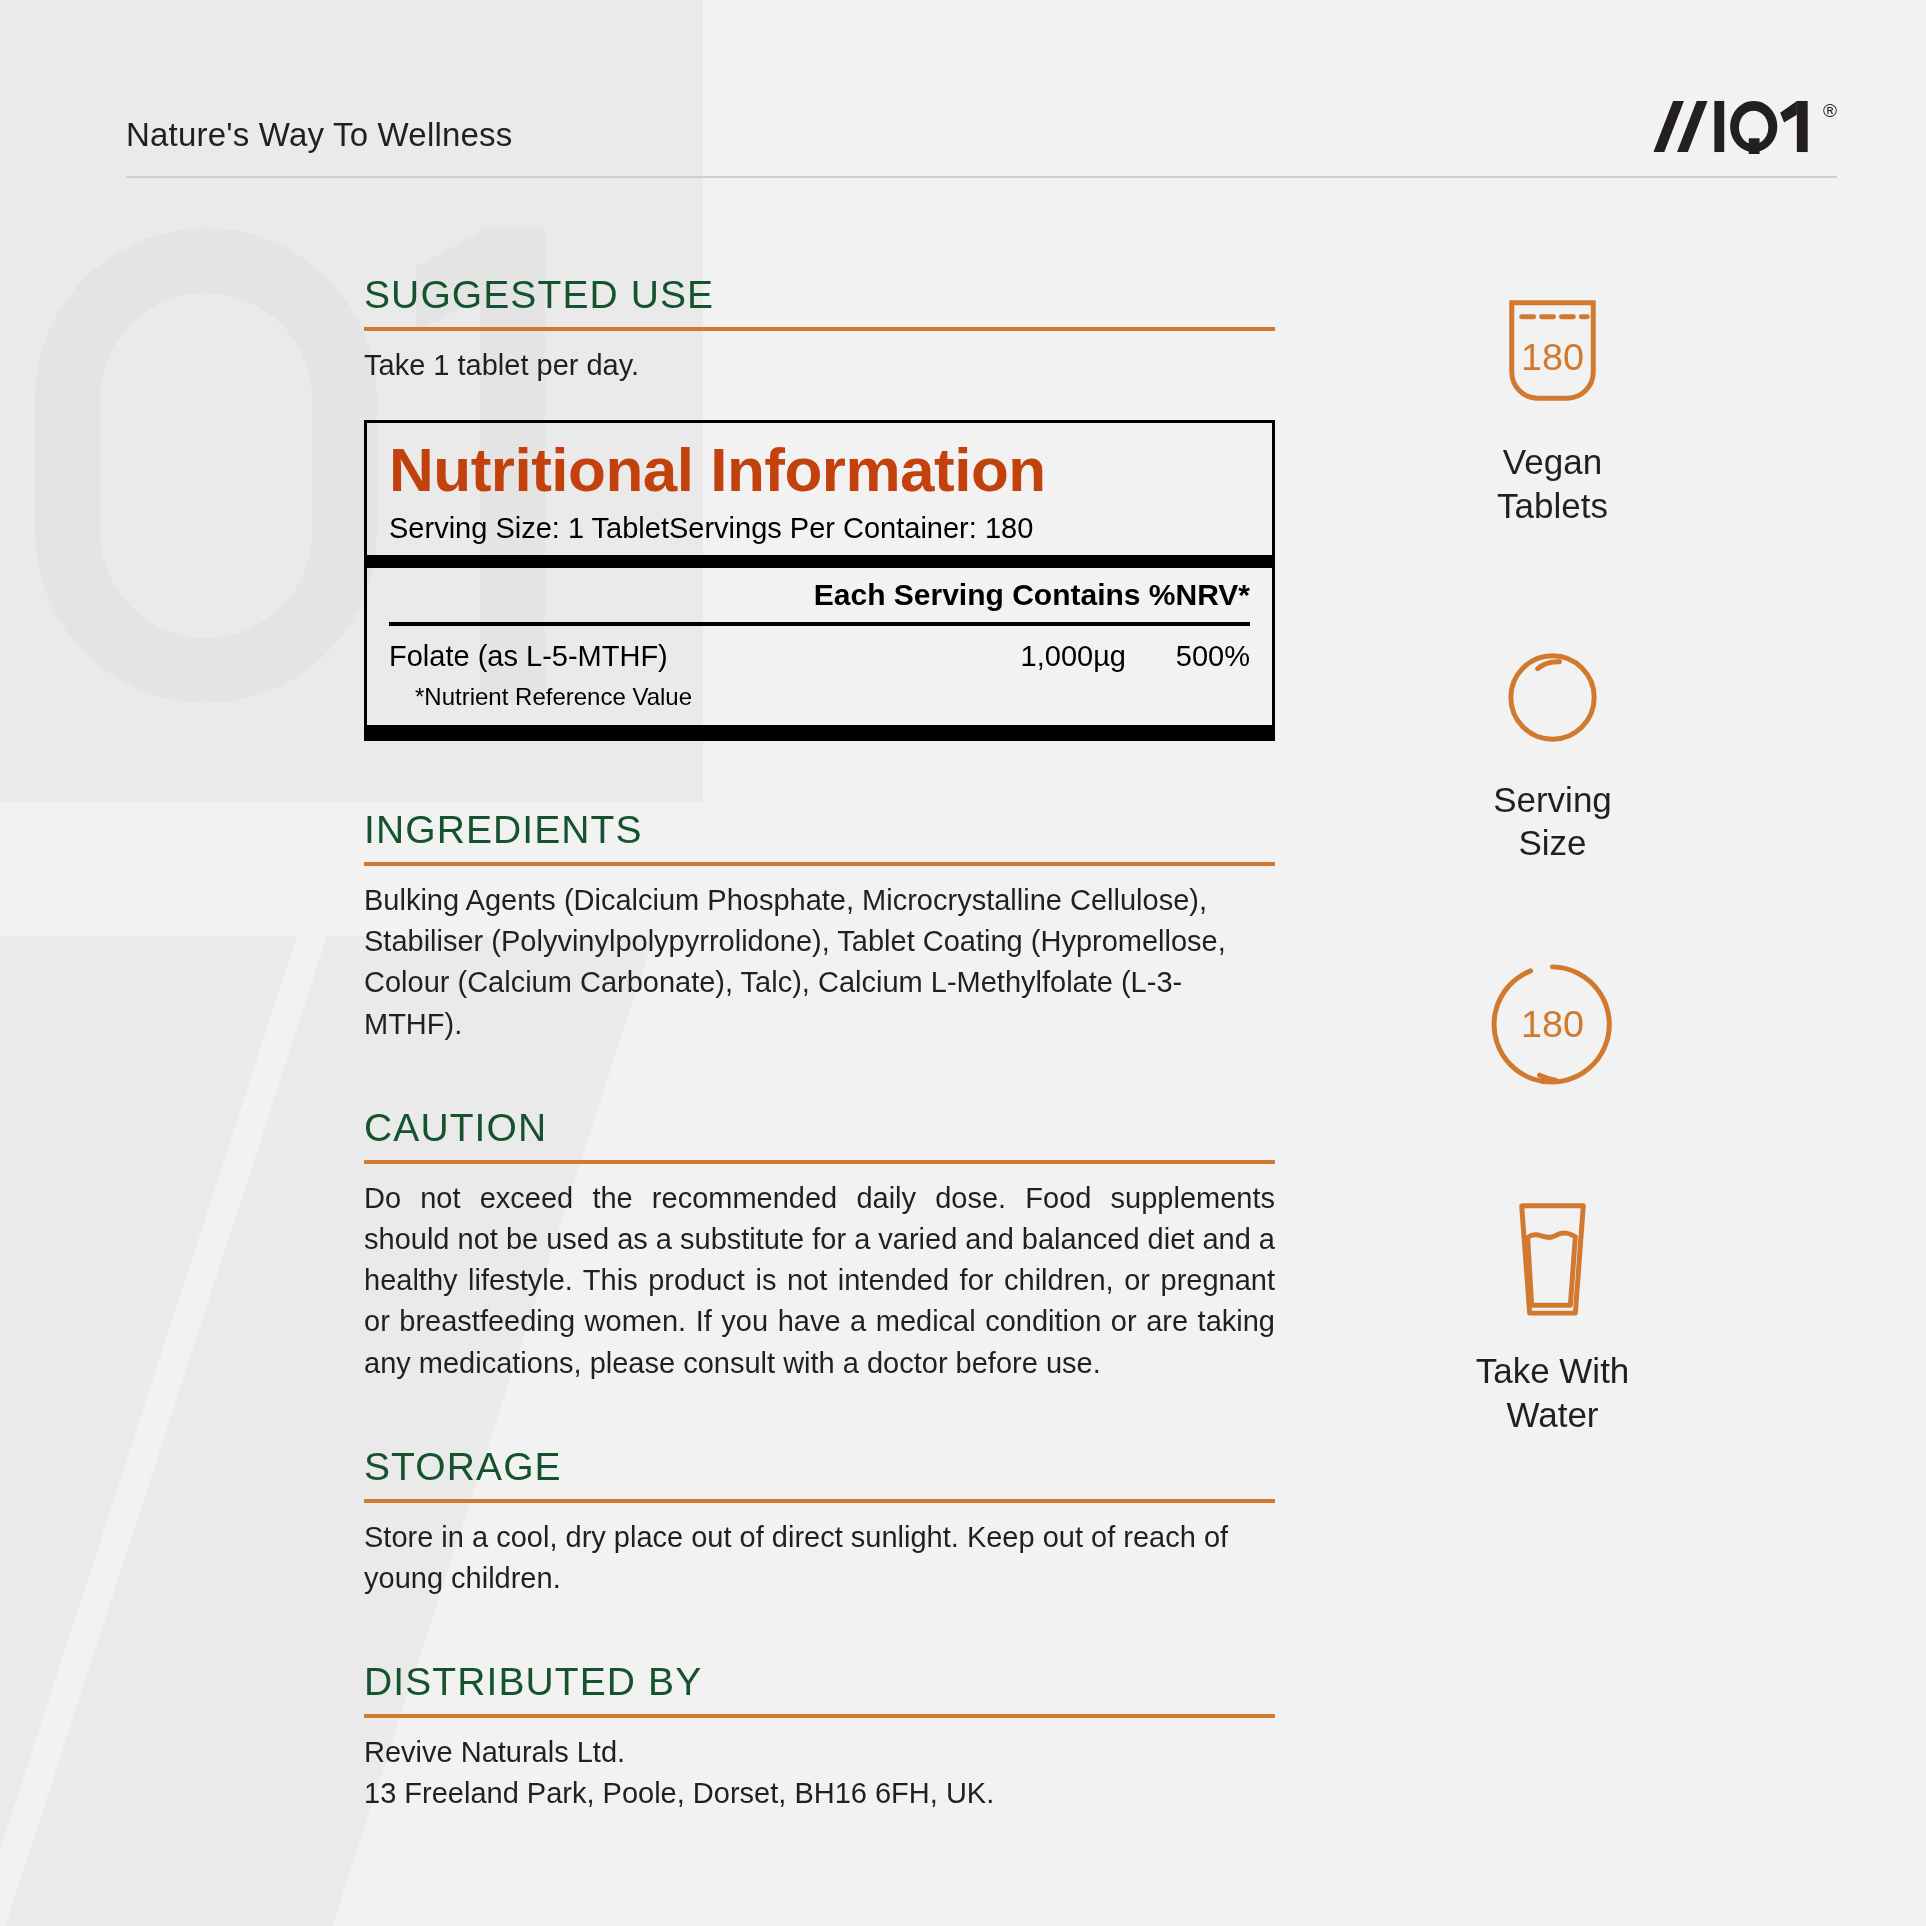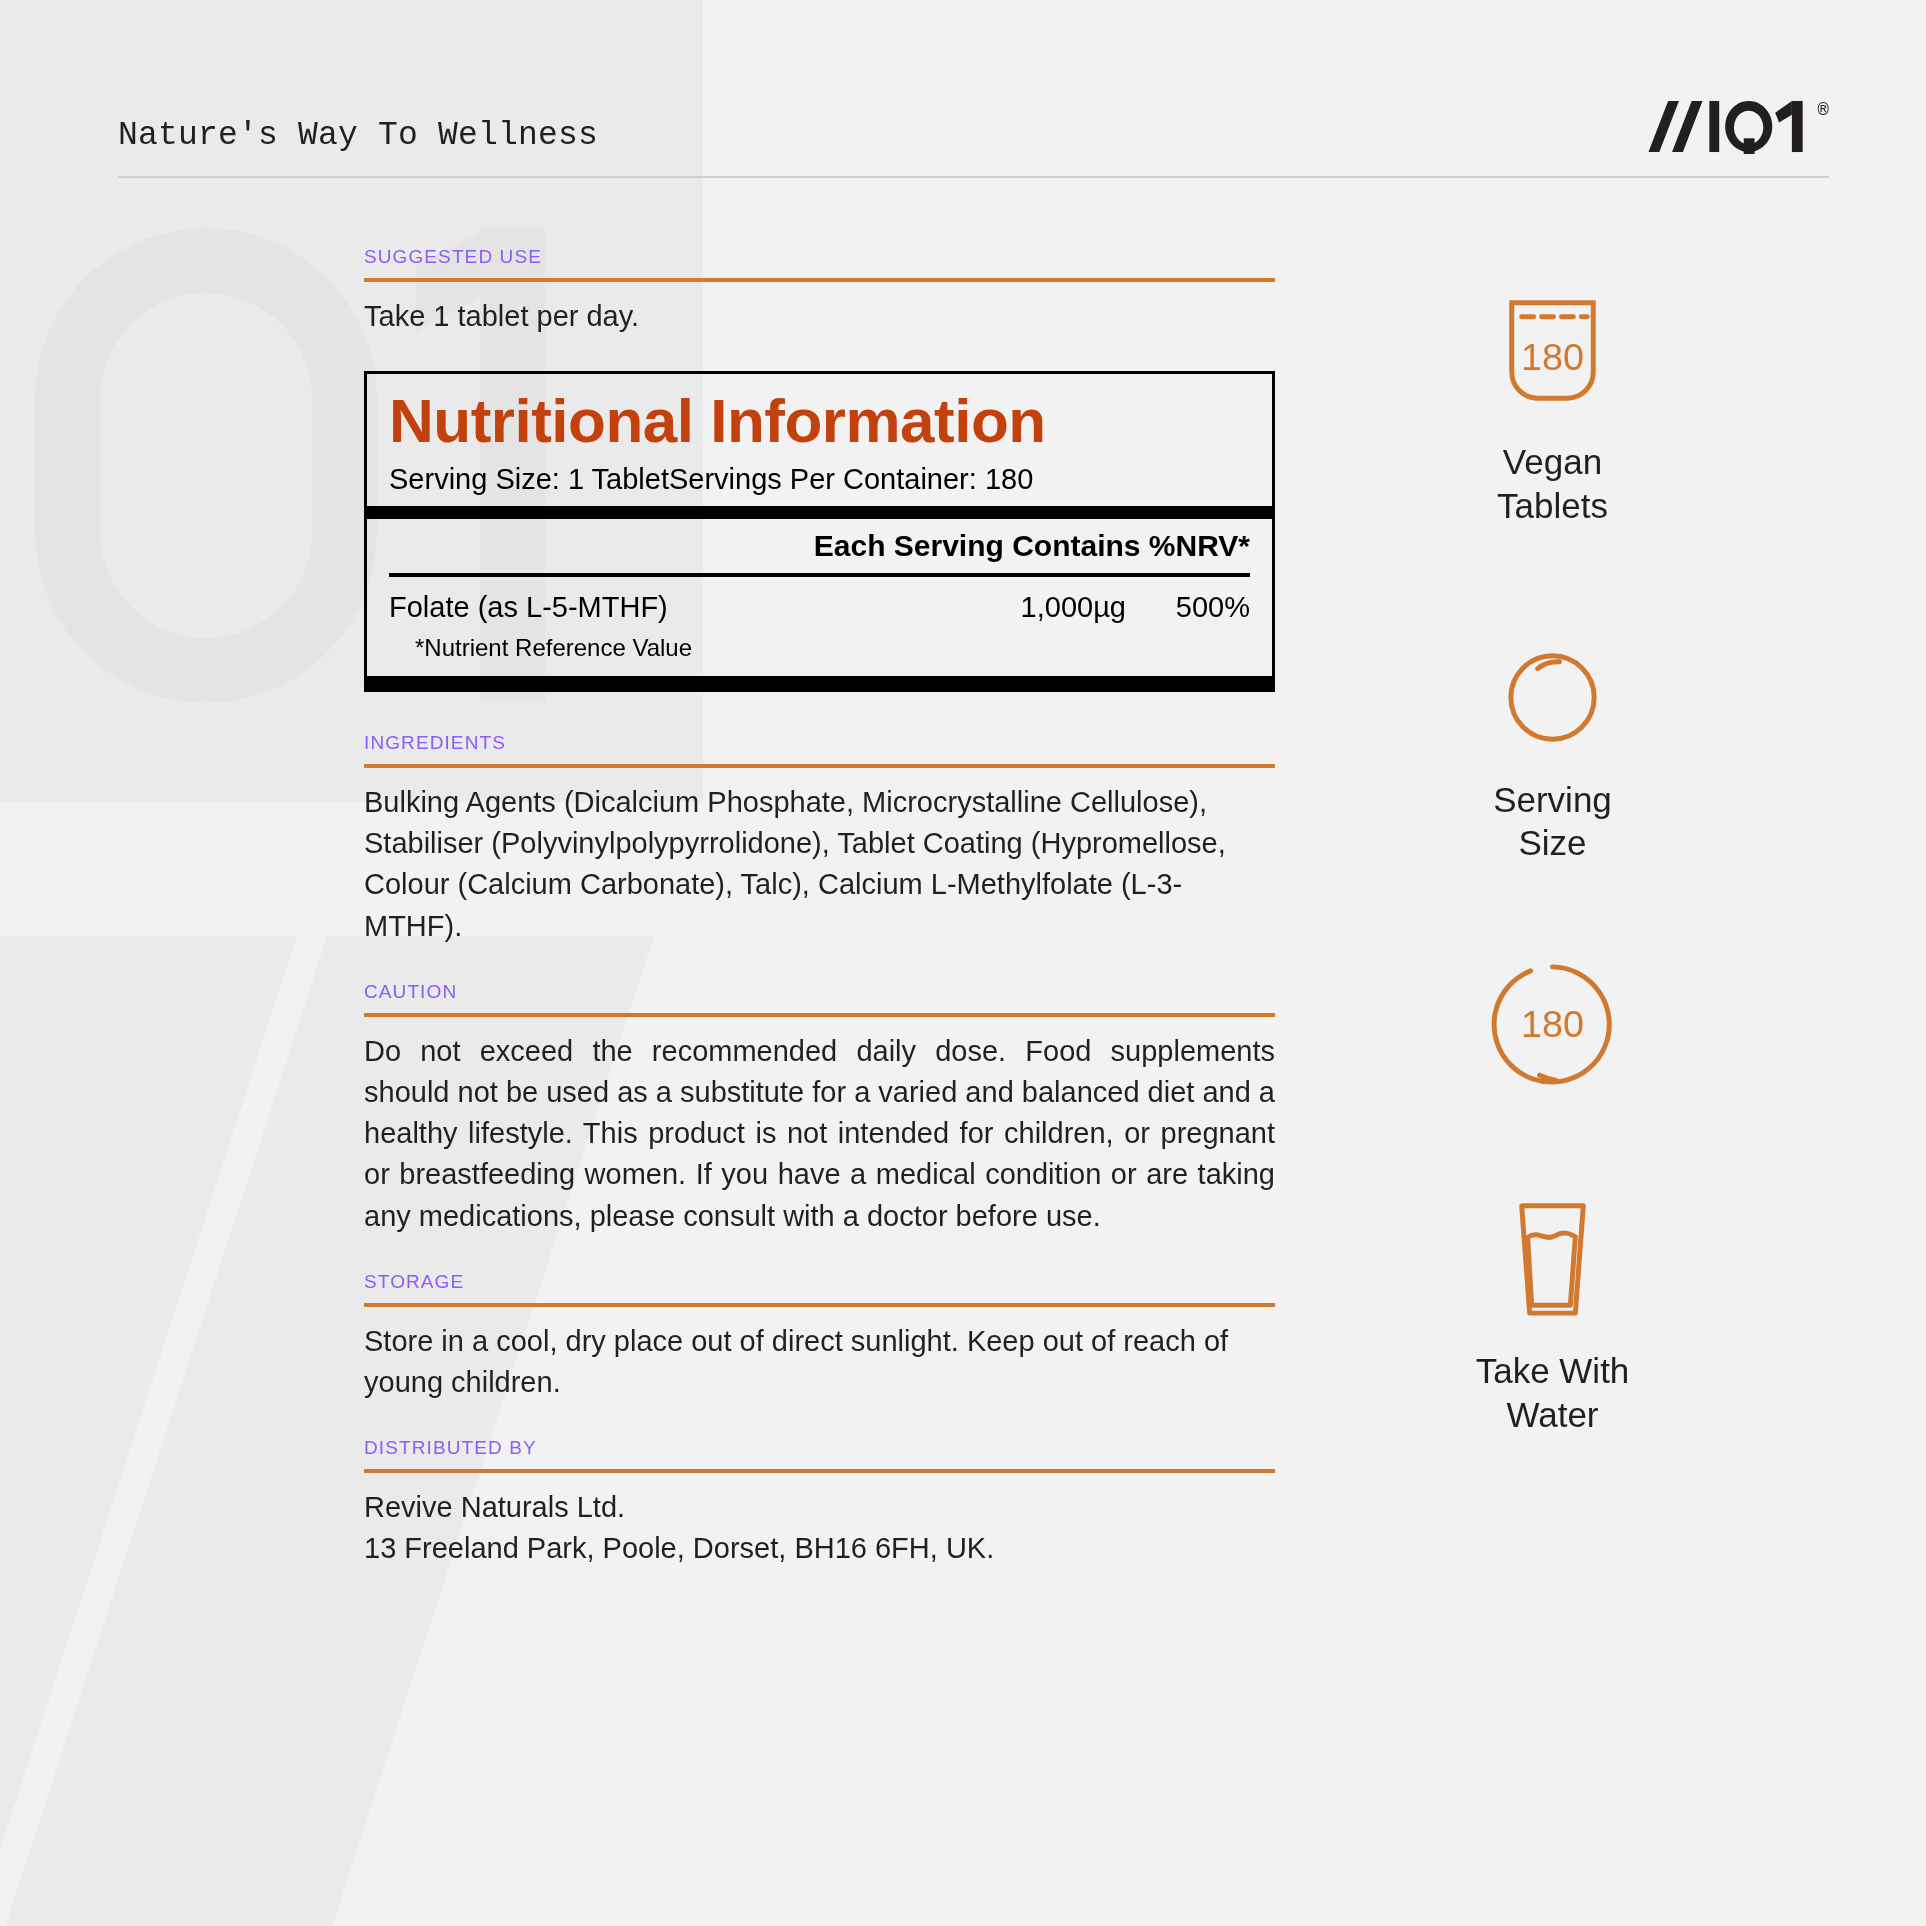--- a/index.html
+++ b/index.html
@@ -60,30 +60,29 @@
     transform-origin: right top;
   }
 
   
   .page {
     position: absolute;
     inset: 0;
   }
   .header {
     position: absolute;
-    left: 118px;
+    left: 126px;
     top: 99px;
     width: 1711px;
     display: flex;
     align-items: flex-end;
     justify-content: space-between;
     padding-bottom: 22px;
     border-bottom: 2px solid #cfcfcf;
     box-sizing: border-box;
-    font-family: Liberation Mono, monospace;
   }
   .tagline {
     font-size: 33px;
     letter-spacing: 0.2px;
     color: #231f20;
   }
   .brand-logo {
     display: flex;
     align-items: flex-start;
     gap: 4px;
@@ -101,24 +100,25 @@
   }
 
   
   .content {
     position: absolute;
     left: 364px;
     top: 246px;
     width: 911px;
   }
   .sect-title {
-    font-size: 19px;
+    font-size: 39px;
     letter-spacing: 1.1px;
-    color: #8b5cf6;
+    color: #14532d;
     padding-bottom: 10px;
+    margin-top: 27px;
   }
   .rule {
     height: 4px;
     background: #d1792e;
     width: 100%;
     margin-bottom: 14px;
   }
   .body-text {
     font-size: 29px;
     line-height: 1.42;

